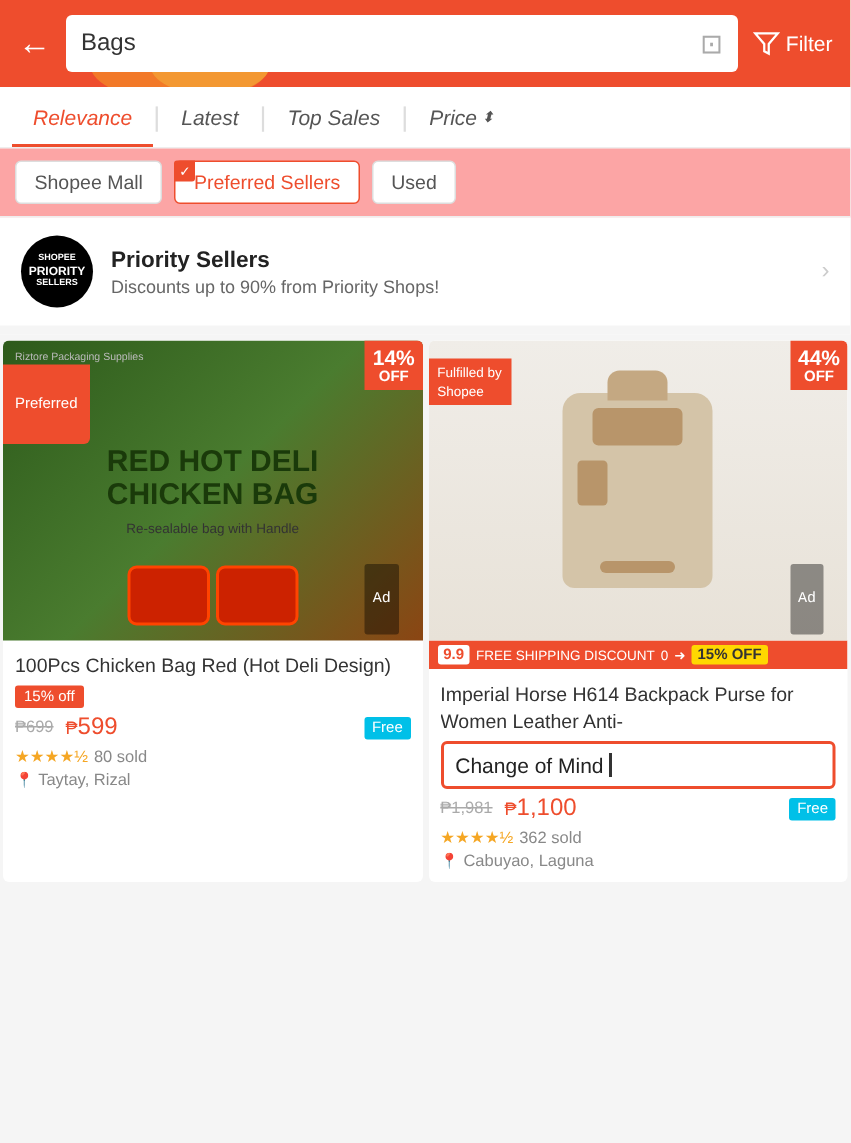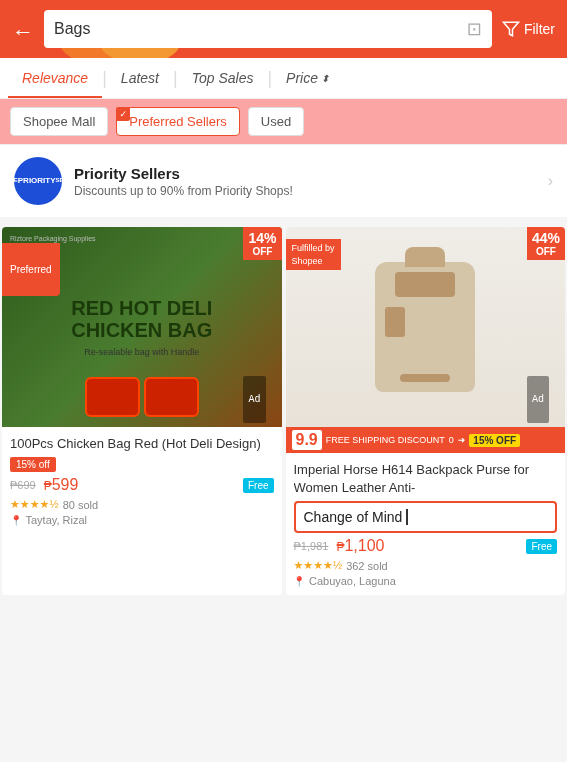--- a/index.html
+++ b/index.html
@@ -157,24 +157,24 @@
     .priority-banner {
       background: white;
       padding: 12px 14px;
       display: flex;
       align-items: center;
       gap: 12px;
       border-bottom: 6px solid #f5f5f5;
     }
     .priority-logo {
       width: 48px; height: 48px;
-      background: #1d4ed8;
+      background: #000000;
       border-radius: 50%;
       display: flex;
-      flex-direction: row;
+      flex-direction: column;
       align-items: center;
       justify-content: center;
       color: white;
       font-size: 7px;
       font-weight: bold;
       line-height: 1.2;
       text-align: center;
       flex-shrink: 0;
     }
     .priority-logo .shopee-text { font-size: 6px; }
@@ -296,21 +296,21 @@
       align-items: center;
       gap: 4px;
       flex-wrap: wrap;
     }
     .ship-promo .promo-99 {
       background: white;
       color: #ee4d2d;
       font-weight: bold;
       padding: 1px 4px;
       border-radius: 2px;
-      font-size: 16px;
+      font-size: 10px;
     }
     .ship-promo .disc-text { font-size: 9px; }
     .ship-promo .off-badge {
       background: #ffd700;
       color: #333;
       font-weight: bold;
       padding: 1px 4px;
       border-radius: 2px;
       font-size: 10px;
     }

